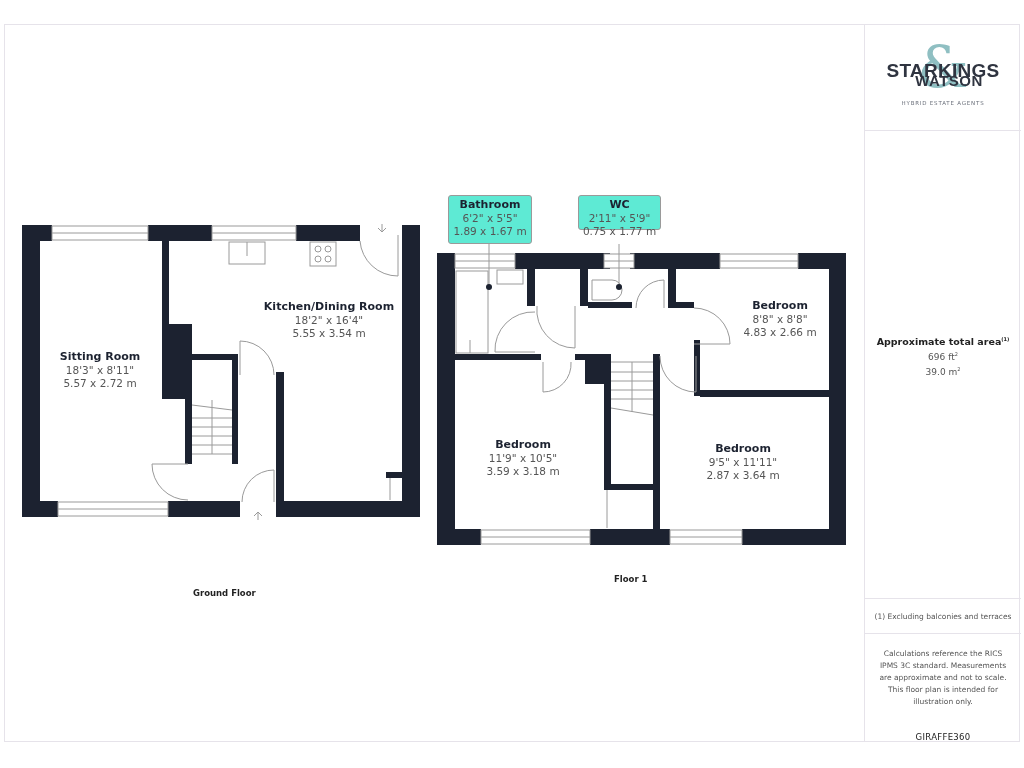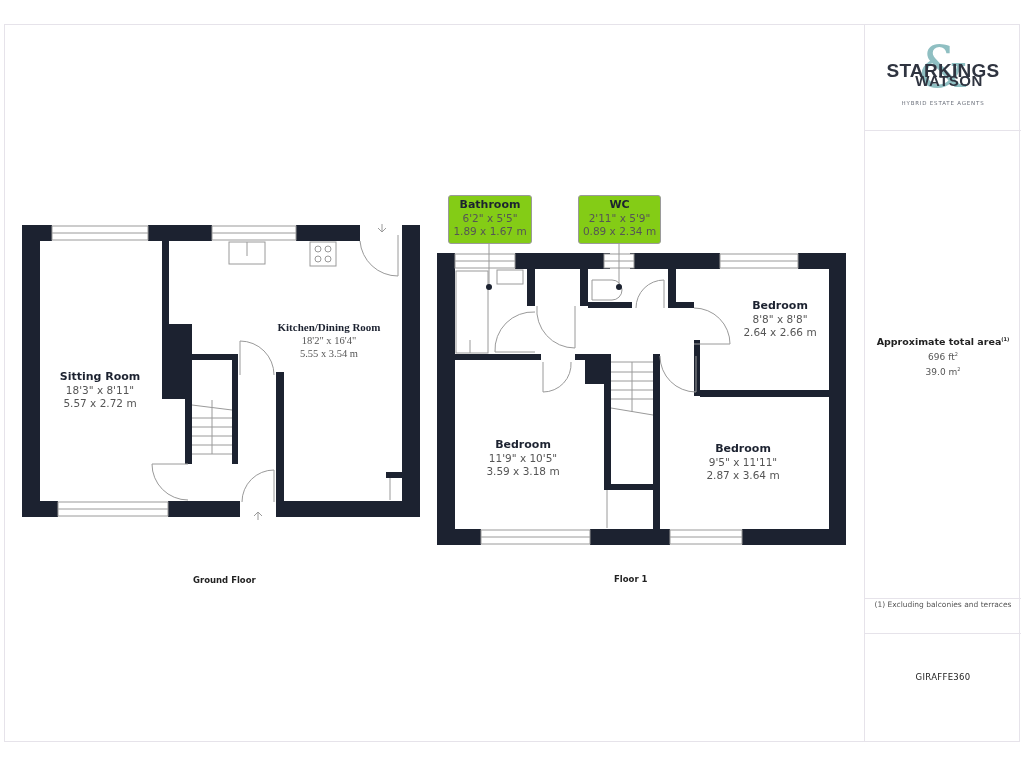--- a/index.html
+++ b/index.html
@@ -15,21 +15,21 @@
   .area-title { font-size:9.5px; font-weight:bold; color:#222; margin-top:312px; }
   .area-title sup { font-size:5px; }
   .area-val { font-size:9px; color:#555; margin-top:4px; }
   .area-val sup { font-size:5px; }
   .note { font-size:7.5px; color:#555; line-height:12px; padding:0 14px; }
   .brand { font-size:8.5px; color:#222; margin-top:24px; letter-spacing:0.3px; }
   .plan-label { position:absolute; font-size:8.5px; font-weight:bold; color:#222; }
   .room-label { position:absolute; text-align:center; transform:translateX(-50%); white-space:nowrap; }
   .room-name { font-size:11px; font-weight:bold; color:#1c2230; line-height:14px; }
   .room-dim { font-size:10.5px; color:#555; line-height:13px; }
-  .callout { position:absolute; border:1px solid #9a9a9a; border-radius:3px; background:#84cc16; text-align:center; box-sizing:border-box; padding-top:2px; }
+  .callout { position:absolute; border:1px solid #9a9a9a; border-radius:3px; background:#5eead4; text-align:center; box-sizing:border-box; padding-top:2px; }
   svg { position:absolute; left:0; top:0; }
 </style>
 </head>
 <body>
 
 <div class="frame"></div>
 
 <svg width="864" height="768">
   <g fill="#1c2230">
 
@@ -158,46 +158,46 @@
     <line x1="611" y1="408" x2="653" y2="415"></line>
     <line x1="632" y1="362" x2="632" y2="412"></line>
 
     <line x1="489" y1="244" x2="489" y2="287"></line>
     <line x1="619" y1="244" x2="619" y2="287"></line>
   </g>
   <circle cx="489" cy="287" r="3" fill="#1c2230"></circle>
   <circle cx="619" cy="287" r="3" fill="#1c2230"></circle>
 </svg>
 
-<div class="room-label" style="left:100px; top:370px;">
+<div class="room-label" style="left:100px; top:350px;">
   <div class="room-name">Sitting Room</div>
   <div class="room-dim">18'3" x 8'11"</div>
   <div class="room-dim">5.57 x 2.72 m</div>
 </div>
-<div class="room-label" style="left:329px; top:320px;font-family:Liberation Serif, serif;">
+<div class="room-label" style="left:329px; top:300px;">
   <div class="room-name">Kitchen/Dining Room</div>
   <div class="room-dim">18'2" x 16'4"</div>
   <div class="room-dim">5.55 x 3.54 m</div>
 </div>
-<div class="plan-label" style="left:193px; top:575px;">Ground Floor</div>
+<div class="plan-label" style="left:193px; top:588px;">Ground Floor</div>
 
 <div class="callout" style="left:448px; top:195px; width:84px; height:49px;">
   <div class="room-name">Bathroom</div>
   <div class="room-dim">6'2" x 5'5"</div>
   <div class="room-dim">1.89 x 1.67 m</div>
 </div>
-<div class="callout" style="left:578px; top:195px; width:83px; height:49px;">
+<div class="callout" style="left:578px; top:195px; width:83px; height:35px;">
   <div class="room-name">WC</div>
   <div class="room-dim">2'11" x 5'9"</div>
-  <div class="room-dim">0.89 x 2.34 m</div>
+  <div class="room-dim">0.75 x 1.77 m</div>
 </div>
 <div class="room-label" style="left:780px; top:299px;">
   <div class="room-name">Bedroom</div>
   <div class="room-dim">8'8" x 8'8"</div>
-  <div class="room-dim">2.64 x 2.66 m</div>
+  <div class="room-dim">4.83 x 2.66 m</div>
 </div>
 <div class="room-label" style="left:523px; top:438px;">
   <div class="room-name">Bedroom</div>
   <div class="room-dim">11'9" x 10'5"</div>
   <div class="room-dim">3.59 x 3.18 m</div>
 </div>
 <div class="room-label" style="left:743px; top:442px;">
   <div class="room-name">Bedroom</div>
   <div class="room-dim">9'5" x 11'11"</div>
   <div class="room-dim">2.87 x 3.64 m</div>
@@ -211,19 +211,20 @@
       <div class="logo-l1">STARKINGS</div>
       <div class="logo-l2">WATSON</div>
       <div class="logo-tag">HYBRID ESTATE AGENTS</div>
     </div>
   </div>
   <div style="position:absolute; left:0; top:0; width:156px; text-align:center;">
     <div class="area-title"><span>Approximate total area</span><sup>(1)</sup></div>
     <div class="area-val"><span>696 ft</span><sup>2</sup></div>
     <div class="area-val"><span>39.0 m</span><sup>2</sup></div>
   </div>
-  <div class="sb-sec" style="top:574px; height:36px; border-top:1px solid #e6e3ea; padding-top:0;">
+  <div class="sb-sec" style="top:574px; height:36px; border-top:1px solid #e6e3ea; padding-top:12px;">
     <div class="note" style="padding:0;">(1) Excluding balconies and terraces</div>
   </div>
   <div style="position:absolute; top:624px; left:0; width:156px; text-align:center;">
+    <div class="note">Calculations reference the RICS IPMS 3C standard. Measurements are approximate and not to scale. This floor plan is intended for illustration only.</div>
     <div class="brand">GIRAFFE360</div>
   </div>
 </div>
 
 </body></html>

